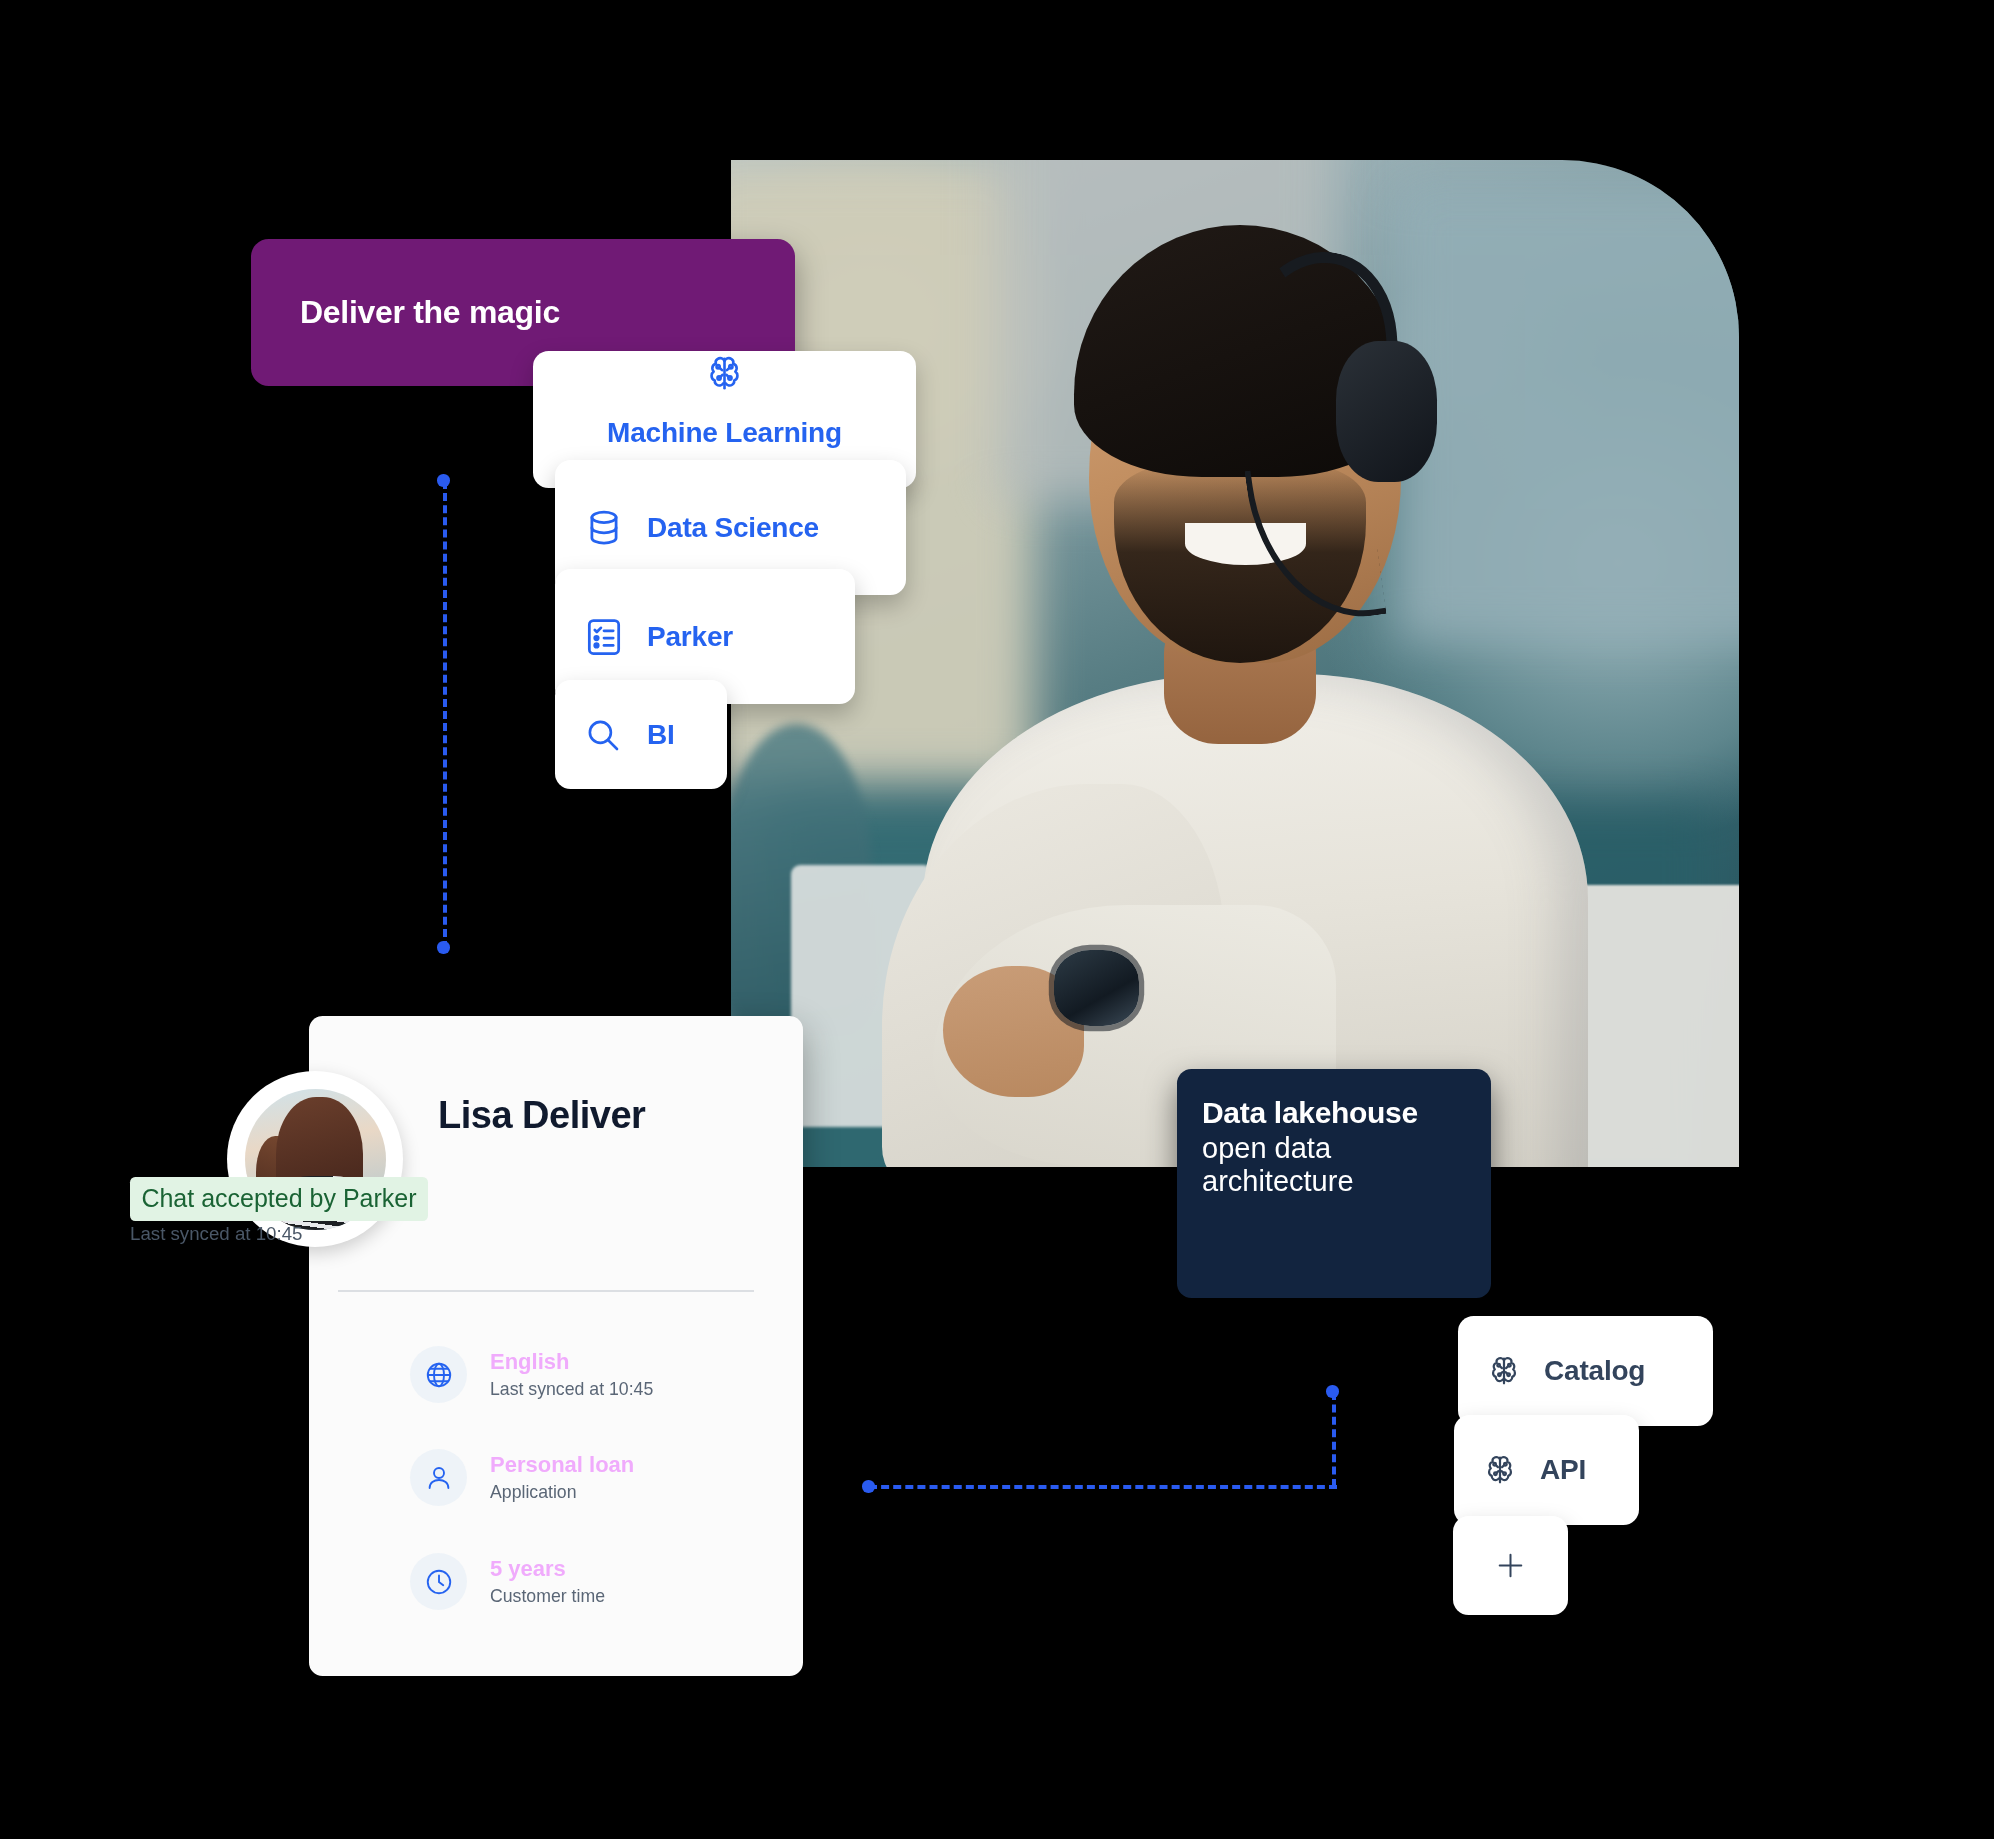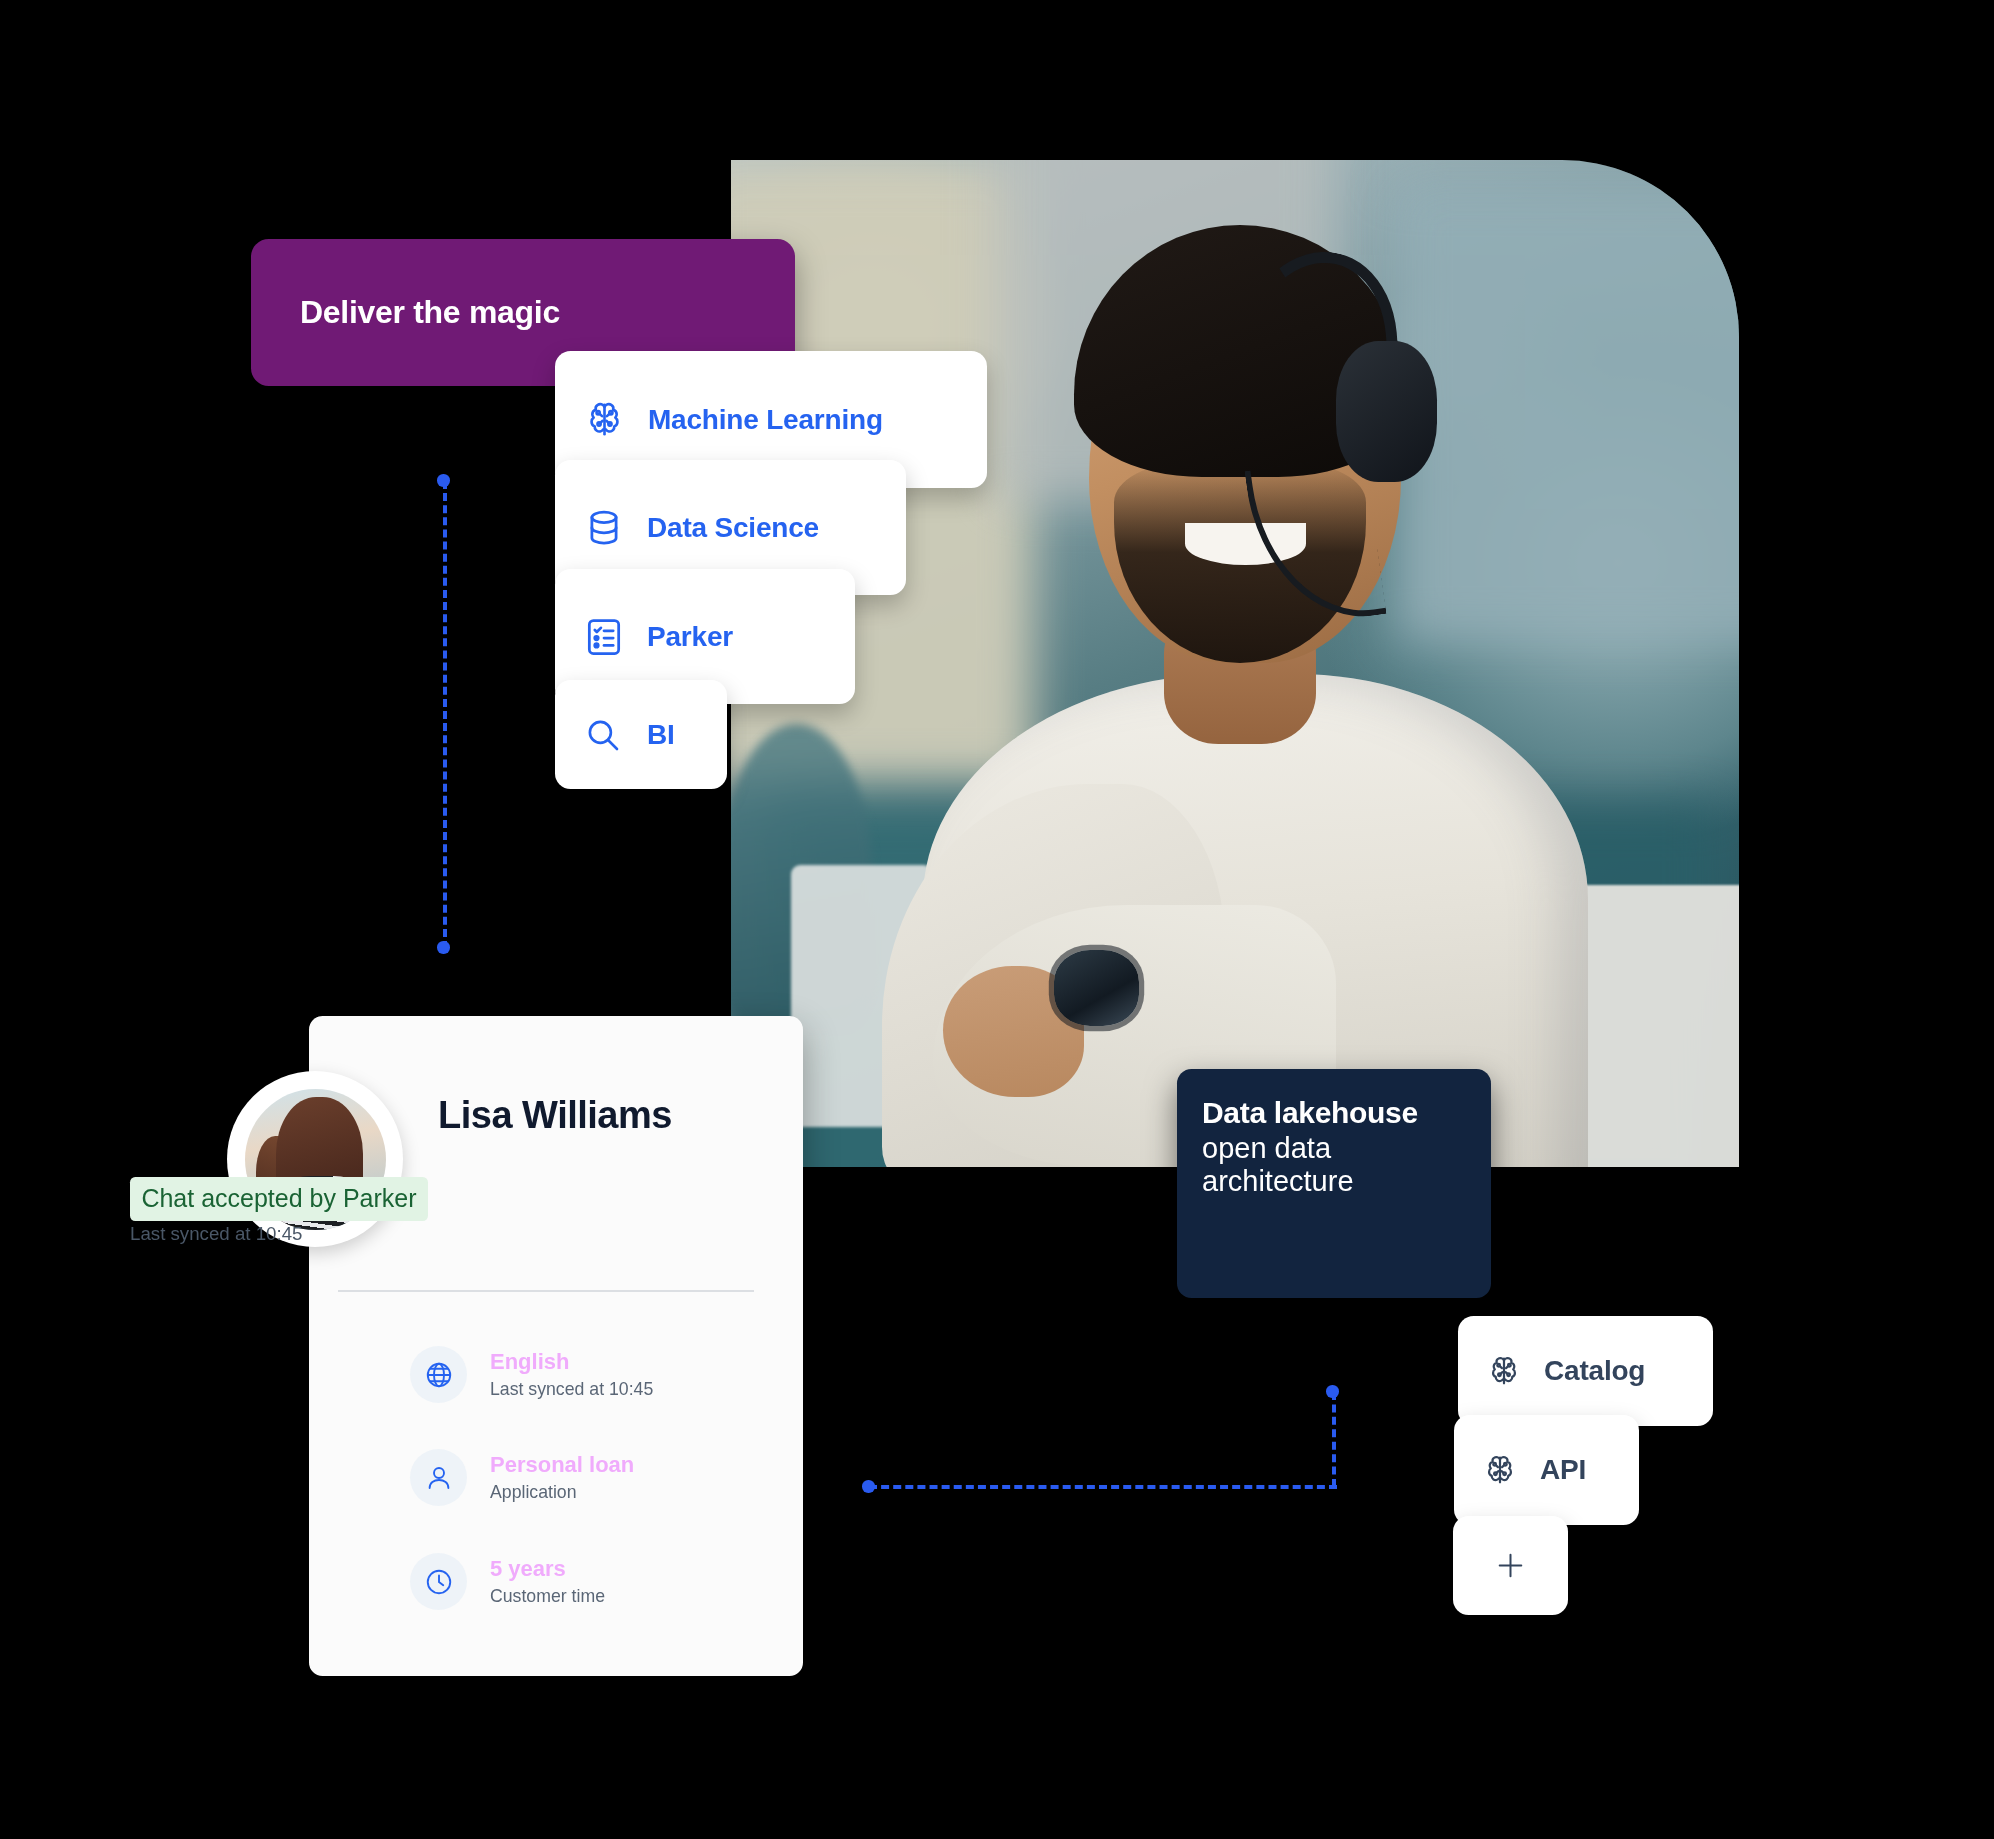--- a/index.html
+++ b/index.html
@@ -134,21 +134,21 @@
   .pill{
     position:absolute; background:#fff; border-radius:15.6px;
     box-shadow:0 10.4px 23px rgba(0,0,0,.22);
     display:flex; align-items:center; gap:21px; padding:0 27px;
   }
   .pill .lbl{ font-size:28px; font-weight:bold; letter-spacing:-0.2px; white-space:nowrap; }
   .pill.blue .lbl{ color:#2563f0; }
   .pill.navy .lbl{ color:#33445c; }
   .pill svg{ display:block; }
 
-  .c-ml{ left:555px; top:351px; width:432px; height:137px; }
+  .c-ml{ left:533px; top:351px; width:383px; height:137px;flex-direction:column; }
   .c-ds{ left:555px; top:460px; width:351px; height:135px; }
   .c-rp{ left:555px; top:569px; width:300px; height:135px; }
   .c-bi{ left:555px; top:680px; width:172px; height:109px;gap:23px; }
 
   .c-agg{ left:1461px; top:1217px; width:307px; height:111px; }
   .c-cat{ left:1458px; top:1316px; width:255px; height:110px; }
   .c-api{ left:1454px; top:1415px; width:185px; height:110px; }
   .c-plus{ left:1453px; top:1516px; width:115px; height:99px;
            justify-content:center; padding:0; }
 
@@ -375,21 +375,21 @@
   <div class="profile-card">
     <div class="avatar-ring">
       <div class="avatar-photo">
         <div class="av-hair2"></div>
         <div class="av-face"></div>
         <div class="av-smile"></div>
         <div class="av-hair"></div>
         <div class="av-body"></div>
       </div>
     </div>
-    <div class="p-name">Lisa Williams</div>
+    <div class="p-name">Lisa Deliver</div>
   </div>
 
   <div class="p-badge">Chat accepted by Parker</div>
   <div class="p-sync">Last synced at 10:45</div>
   <div class="divider"></div>
 
   <div class="row r1">
     <span class="ic">
       <svg width="30" height="30" viewBox="0 0 24 24" fill="none" stroke="#2563f0" stroke-width="1.5">
         <circle cx="12" cy="12" r="9"></circle>

